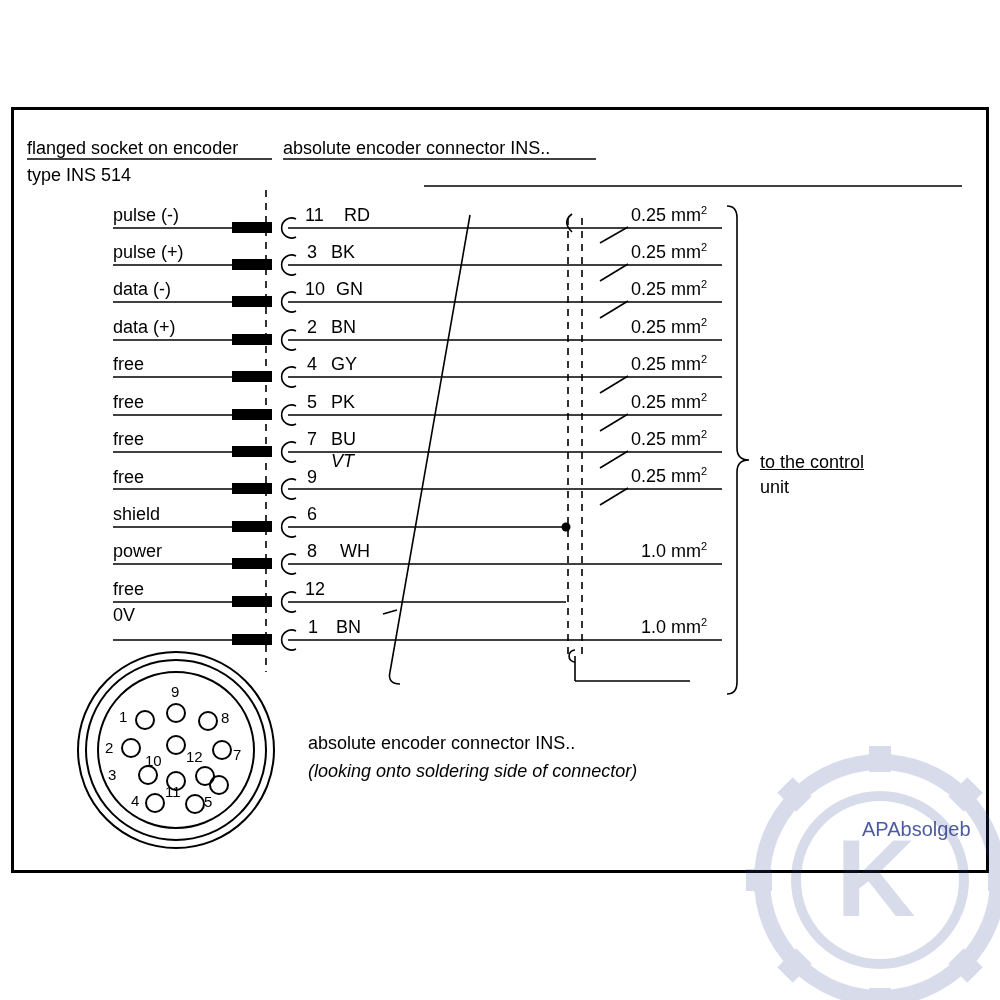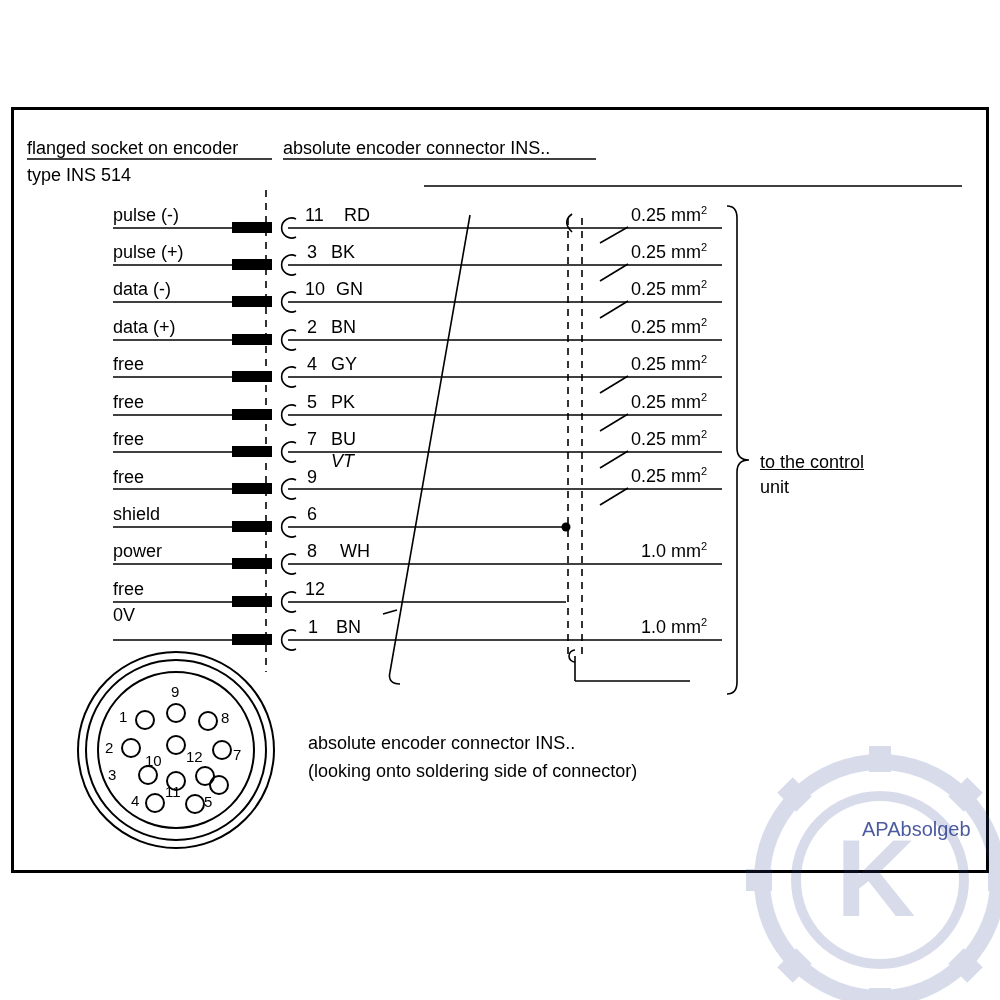--- a/index.html
+++ b/index.html
@@ -203,21 +203,21 @@
   <div class="txt" style="left:631px;top:392px;"><span>0.25 mm</span><span class="sup">2</span></div>
   <div class="txt" style="left:631px;top:429px;"><span>0.25 mm</span><span class="sup">2</span></div>
   <div class="txt" style="left:631px;top:466px;"><span>0.25 mm</span><span class="sup">2</span></div>
   <div class="txt" style="left:641px;top:541px;"><span>1.0 mm</span><span class="sup">2</span></div>
   <div class="txt" style="left:641px;top:617px;"><span>1.0 mm</span><span class="sup">2</span></div>
 
   <div class="txt" style="left:760px;top:453px;text-decoration:underline;">to the control</div>
   <div class="txt" style="left:760px;top:478px;">unit</div>
 
   <div class="txt" style="left:308px;top:734px;">absolute encoder connector INS..</div>
-  <div class="txt" style="left:308px;top:762px;">(looking onto soldering side of connector)</div>
+  <div class="txt" style="left:308px;top:762px;font-style:italic;">(looking onto soldering side of connector)</div>
 
   <div class="txt small" style="left:171px;top:684px;">9</div>
   <div class="txt small" style="left:119px;top:709px;">1</div>
   <div class="txt small" style="left:221px;top:710px;">8</div>
   <div class="txt small" style="left:105px;top:740px;">2</div>
   <div class="txt small" style="left:186px;top:749px;">12</div>
   <div class="txt small" style="left:233px;top:747px;">7</div>
   <div class="txt small" style="left:145px;top:753px;">10</div>
   <div class="txt small" style="left:108px;top:767px;">3</div>
   <div class="txt small" style="left:165px;top:784px;">11</div>

